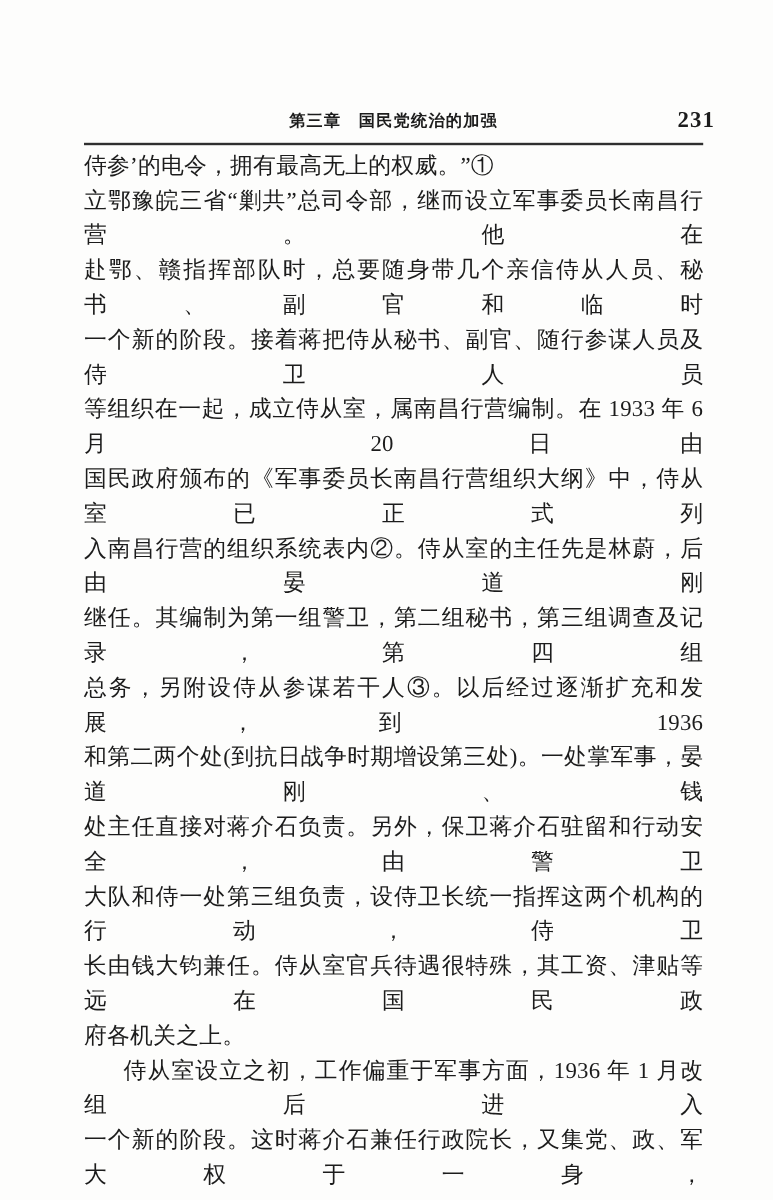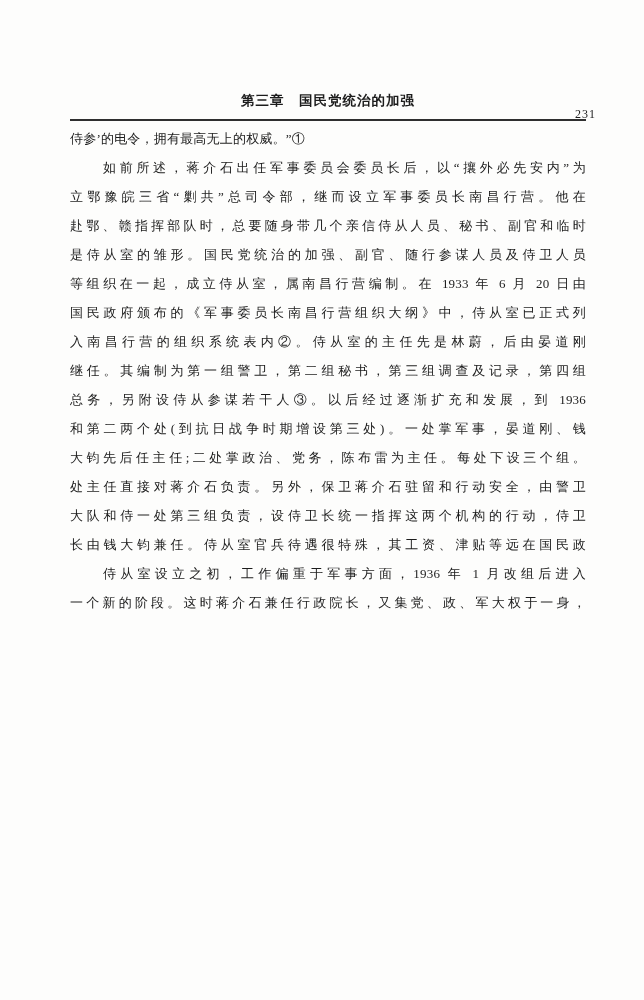--- a/index.html
+++ b/index.html
@@ -32,36 +32,37 @@
     display:block;
     text-align:center;
     font-family:"Liberation Sans","DejaVu Sans",sans-serif;
     font-weight:bold;
     font-size:13.5px;
     letter-spacing:1px;
   }
   .pagenum{
     position:absolute;
     right:-10px;
-    top:13px;
-    font-size:12px;
+    top:0;
+    font-size:19px;
     letter-spacing:1px;
+    font-weight:bold;
   }
   .head-rule{
     margin-top:9px;
     height:2px;
     background:#2f2f2f;
   }
   
   .bodytext{
     margin-top:3px;
   }
   .line{
     margin:0;
-    font-size:13px;
+    font-size:19px;
     line-height:29px;
     white-space:normal;
     text-align:justify;
     text-align-last:justify;
     text-justify:inter-character;
     letter-spacing:0.2px;
   }
   .line.indent{ text-indent:33px; }
   .line.end{ text-align-last:left; }
 </style>
@@ -72,33 +73,32 @@
   <div class="textblock">
 
     <div class="header">
       <span class="chapter">第三章　国民党统治的加强</span>
       <span class="pagenum">231</span>
     </div>
     <div class="head-rule"></div>
 
     <div class="bodytext">
       <p class="line end">侍参’的电令，拥有最高无上的权威。”①</p>
-      <p class="line indent">如前所述，蒋介石出任军事委员会委员长后，以“攘外必先安内”为</p>
       <p class="line">立鄂豫皖三省“剿共”总司令部，继而设立军事委员长南昌行营。他在</p>
       <p class="line">赴鄂、赣指挥部队时，总要随身带几个亲信侍从人员、秘书、副官和临时</p>
-      <p class="line">是侍从室的雏形。国民党统治的加强、副官、随行参谋人员及侍卫人员</p>
+      <p class="line">一个新的阶段。接着蒋把侍从秘书、副官、随行参谋人员及侍卫人员</p>
       <p class="line">等组织在一起，成立侍从室，属南昌行营编制。在 1933 年 6 月 20 日由</p>
       <p class="line">国民政府颁布的《军事委员长南昌行营组织大纲》中，侍从室已正式列</p>
       <p class="line">入南昌行营的组织系统表内②。侍从室的主任先是林蔚，后由晏道刚</p>
       <p class="line">继任。其编制为第一组警卫，第二组秘书，第三组调查及记录，第四组</p>
       <p class="line">总务，另附设侍从参谋若干人③。以后经过逐渐扩充和发展，到 1936</p>
       <p class="line">和第二两个处(到抗日战争时期增设第三处)。一处掌军事，晏道刚、钱</p>
-      <p class="line">大钧先后任主任;二处掌政治、党务，陈布雷为主任。每处下设三个组。</p>
       <p class="line">处主任直接对蒋介石负责。另外，保卫蒋介石驻留和行动安全，由警卫</p>
       <p class="line">大队和侍一处第三组负责，设侍卫长统一指挥这两个机构的行动，侍卫</p>
       <p class="line">长由钱大钧兼任。侍从室官兵待遇很特殊，其工资、津贴等远在国民政</p>
+      <p class="line end">府各机关之上。</p>
       <p class="line indent">侍从室设立之初，工作偏重于军事方面，1936 年 1 月改组后进入</p>
       <p class="line">一个新的阶段。这时蒋介石兼任行政院长，又集党、政、军大权于一身，</p>
 
     </div>
 
   </div>
 </div>
 
 </body></html>

